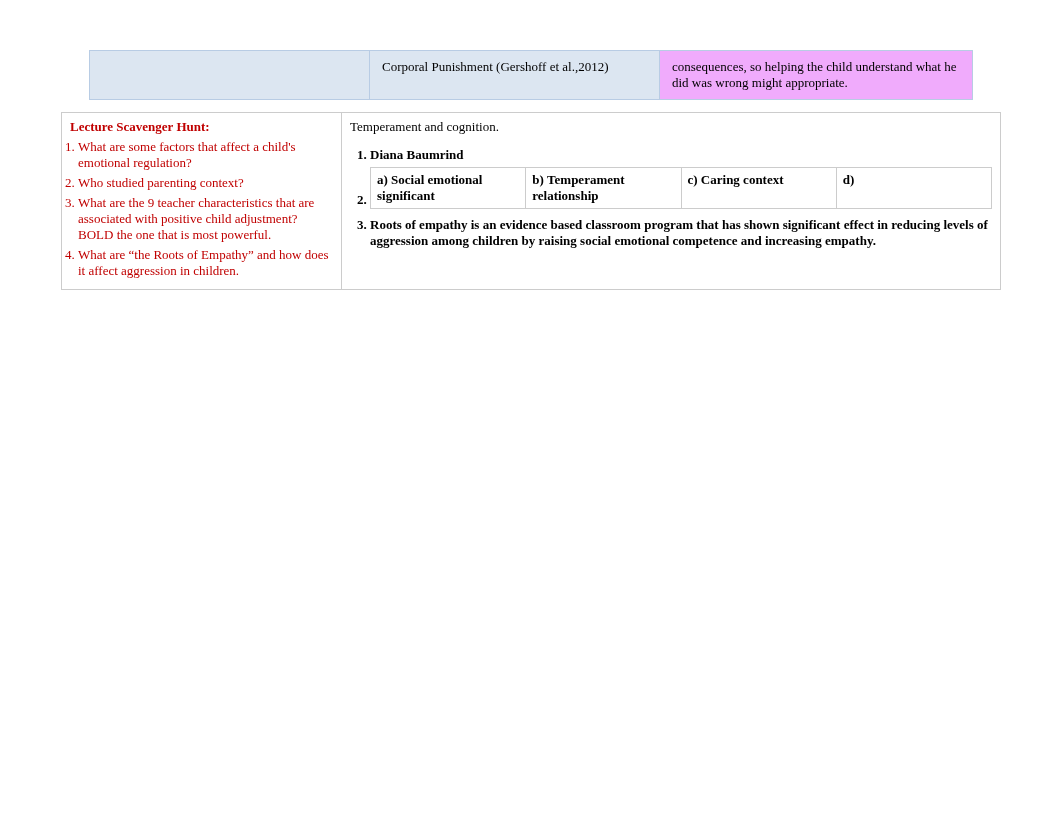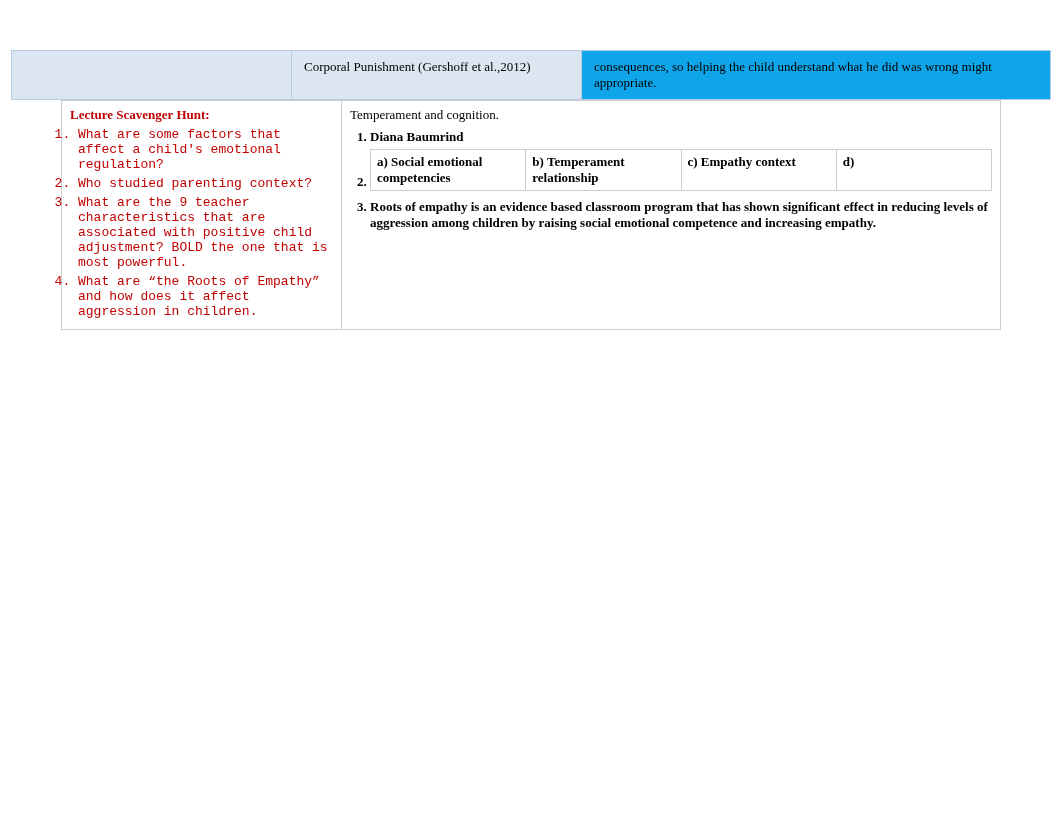--- a/index.html
+++ b/index.html
@@ -36,35 +36,34 @@
     .lecture-title {
       color: #c00000;
       font-weight: bold;
       font-size: 13px;
     }
 
     .question-list {
       color: #c00000;
       font-size: 13px;
       margin-top: 4px;
-      font-family: Liberation Mono, monospace;
     }
 
     .question-list li {
       margin-bottom: 4px;
       margin-left: 8px;
     }
 
     .answer-section {
       font-size: 13px;
       color: #000;
     }
 
     .answer-section p {
-      margin-bottom: 6px;
+      margin-bottom: 12px;
     }
 
     .sub-list {
       margin-left: 20px;
       margin-bottom: 6px;
       font-weight: bold;
     }
 
     .sub-list li {
       margin-bottom: 4px;
@@ -90,22 +89,22 @@
       color: #000;
     }
 
     .consequences-text {
       font-size: 13px;
       color: #000;
     }
 
     
     .top-continuation {
-      width: 1040px;
-      margin: 0 auto;
+      width: 884px;
+      margin: 12px auto;
       margin-top: 50px;
       border-collapse: collapse;
     }
 
     .top-cont-left {
       width: 280px;
       background-color: #dce6f1;
       padding: 8px 12px;
       vertical-align: top;
       border: 1px solid #b8cce4;
@@ -113,21 +112,21 @@
 
     .top-cont-middle {
       width: 290px;
       background-color: #dce6f1;
       padding: 8px 12px;
       vertical-align: top;
       border: 1px solid #b8cce4;
     }
 
     .top-cont-right {
-      background-color: #0ea5e9;
+      background-color: #f0abfc;
       padding: 8px 12px;
       vertical-align: top;
       border: 1px solid #b8cce4;
     }
 
     .bottom-content-left {
       width: 280px;
       vertical-align: top;
       padding: 8px 12px;
       border: 1px solid #ccc;
@@ -179,27 +178,27 @@
           <ol class="sub-list">
             <li>
               <span>Diana Baumrind</span>
             </li>
             <li>
 
               <table class="inner-table">
                 <tbody>
                       <tr>
                   <td>
-                    <span>a)</span>&nbsp;<span>Social emotional competencies</span>
+                    <span>a)</span>&nbsp;<span>Social emotional significant</span>
                   </td>
                   <td>
                     <span>b)</span>&nbsp;<span>Temperament relationship</span>
                   </td>
                   <td>
-                    <span>c)</span>&nbsp;<span>Empathy context</span>
+                    <span>c)</span>&nbsp;<span>Caring context</span>
                   </td>
                   <td>
                     <span>d)</span>
                   </td>
                 </tr>
               </tbody>
                   </table>
             </li>
             <li>
               <span>Roots of empathy is an evidence based classroom program that has shown significant effect in reducing levels of aggression among children by raising social emotional competence and increasing empathy.</span>

